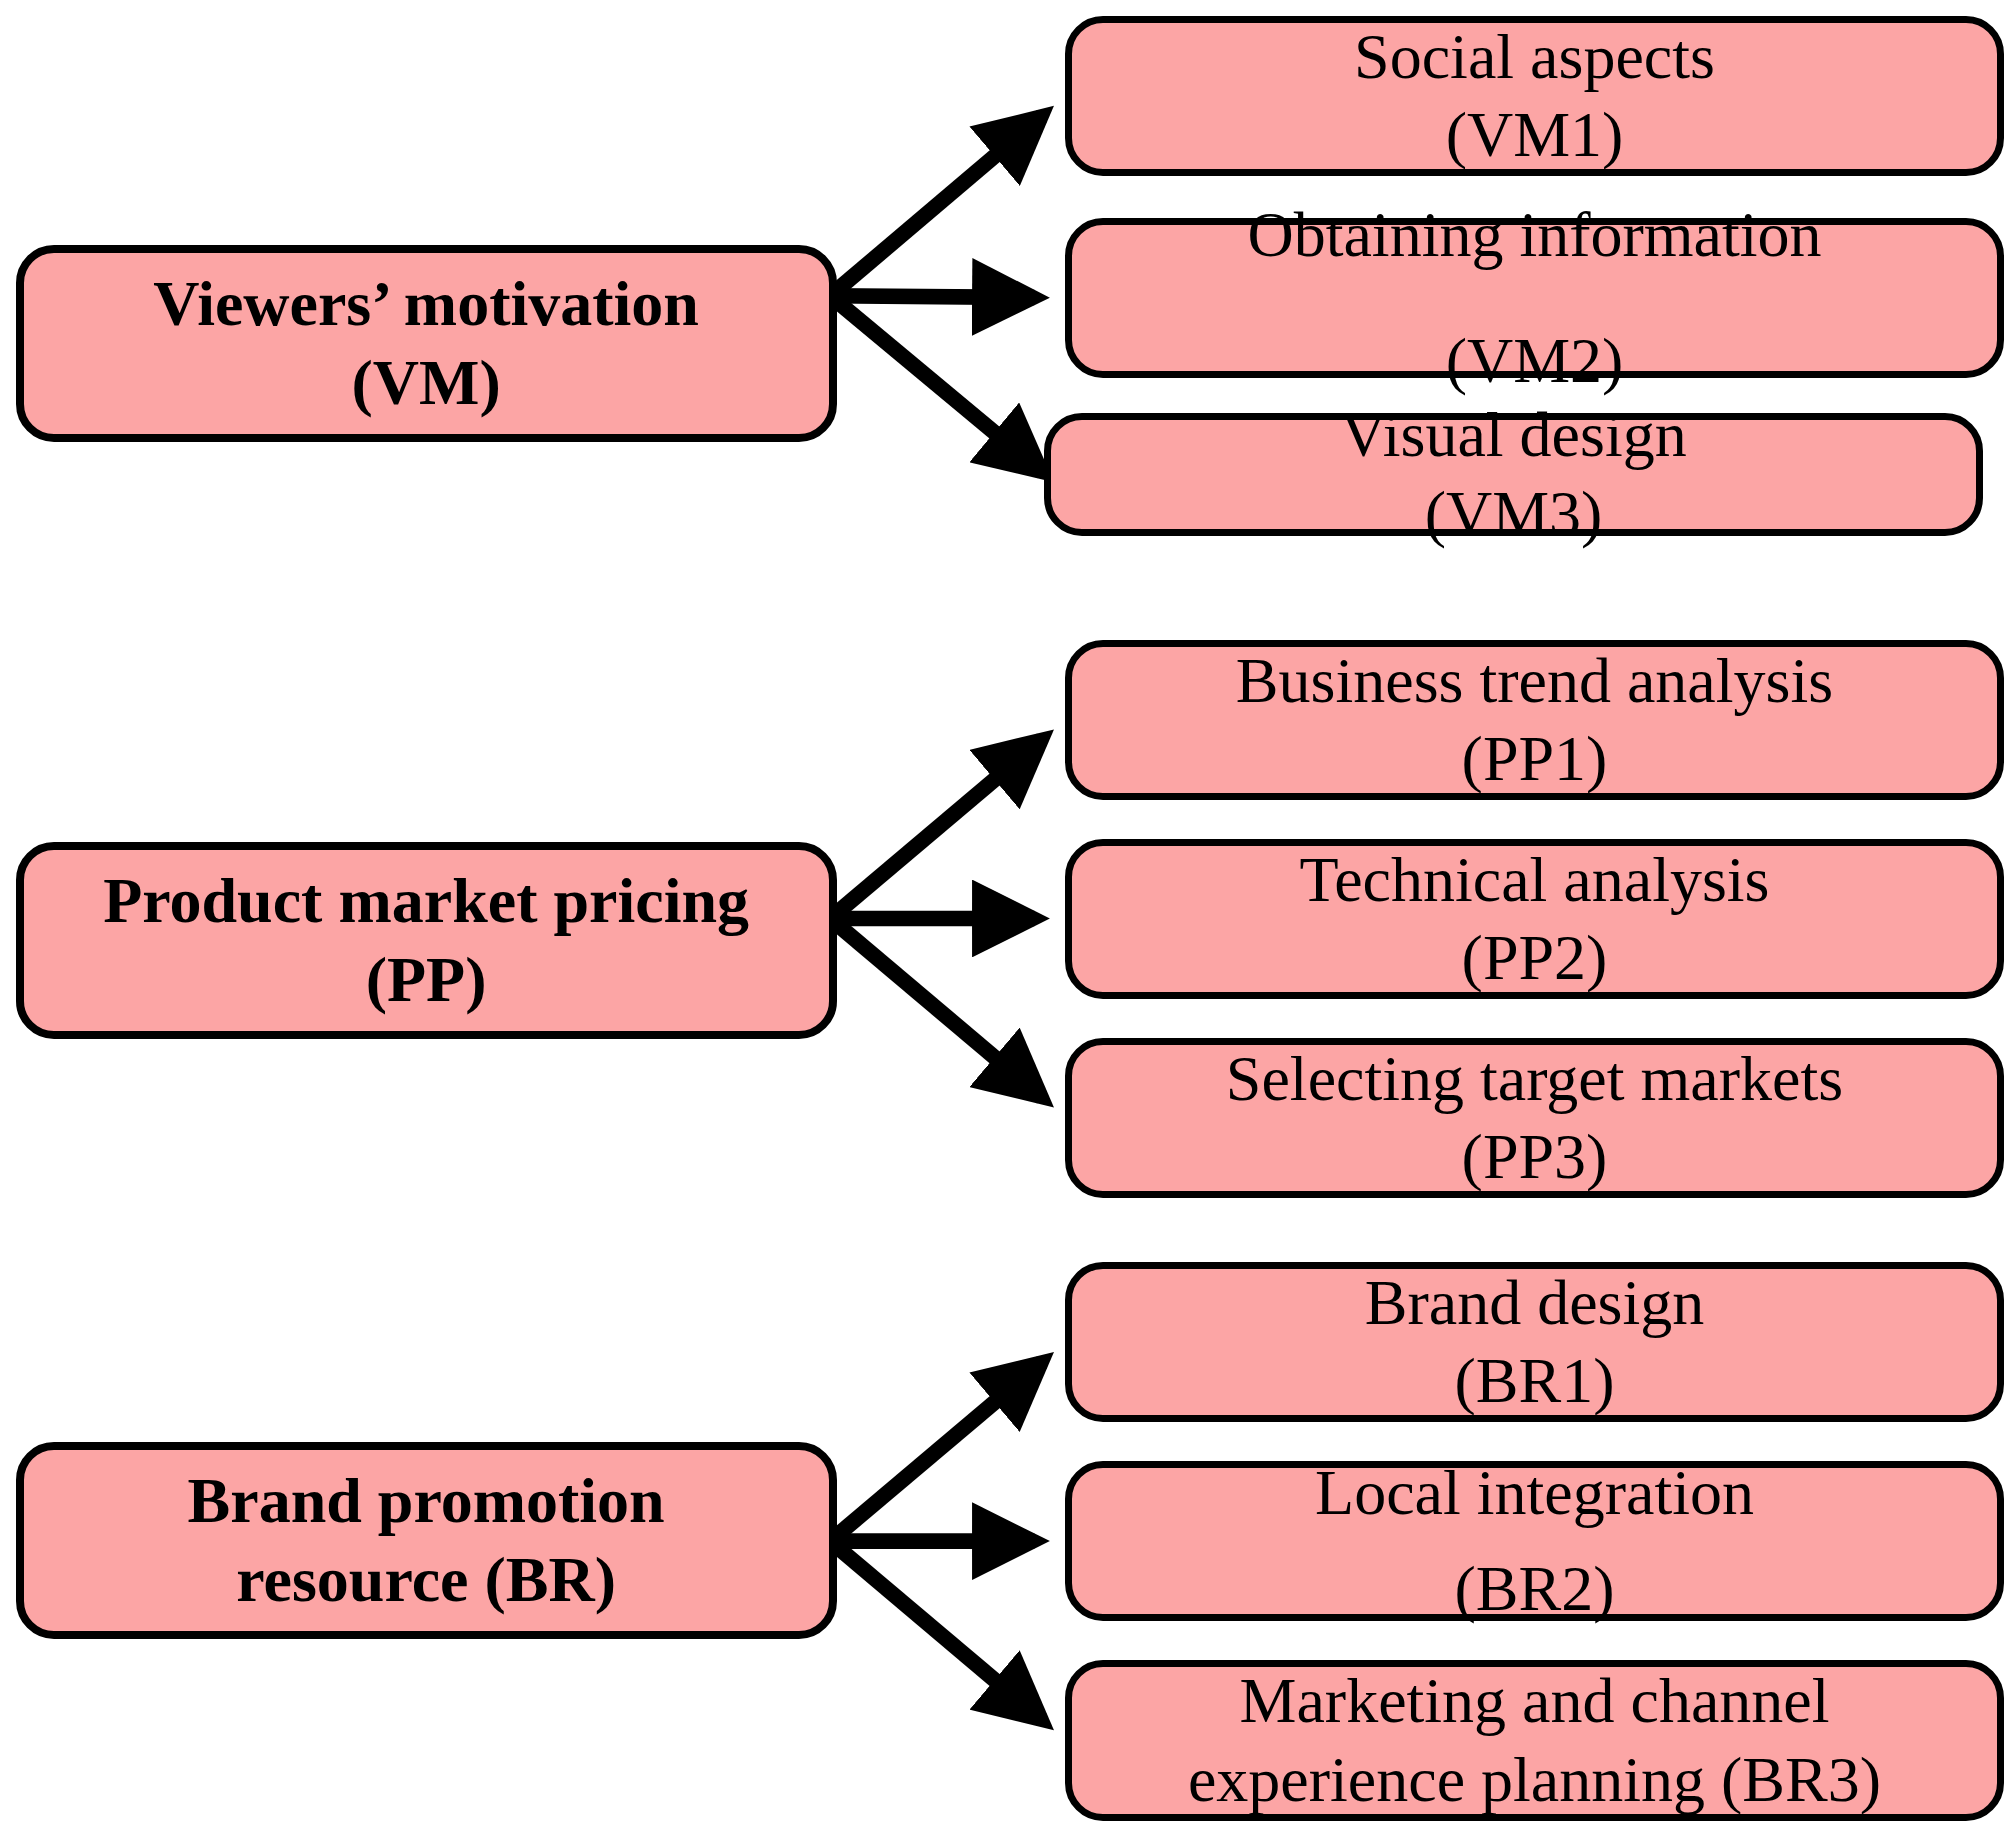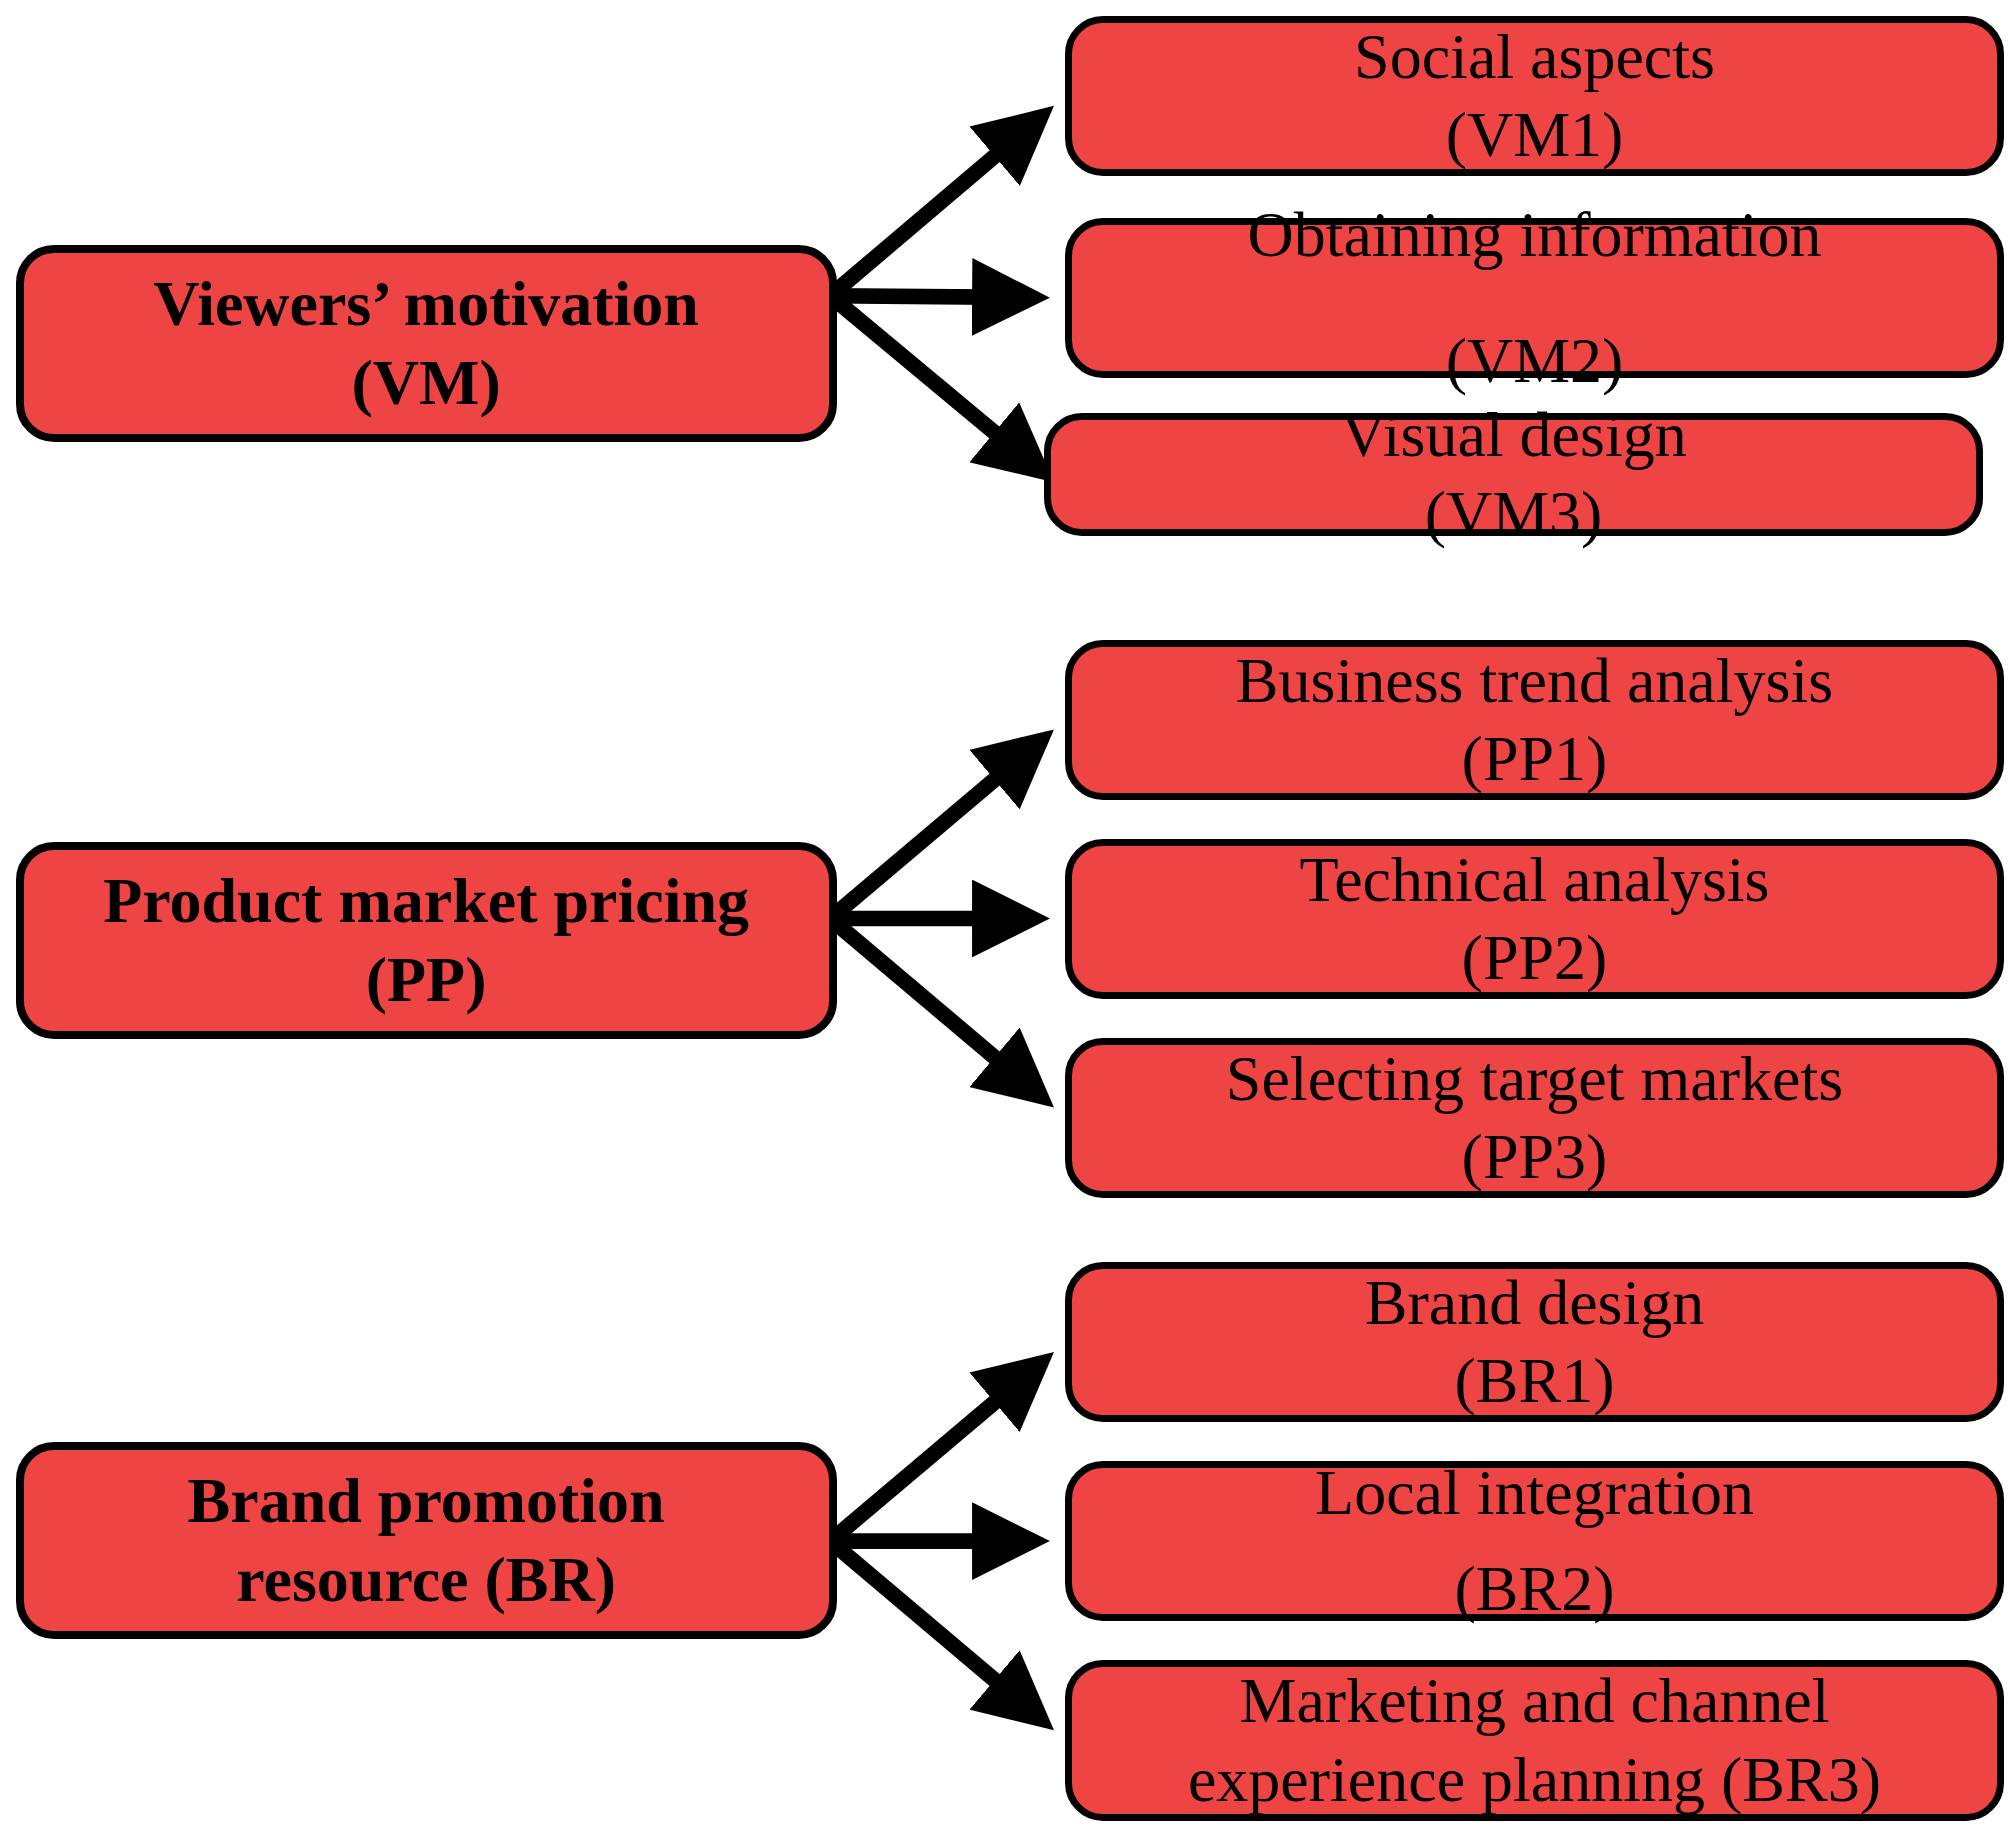--- a/index.html
+++ b/index.html
@@ -23,21 +23,21 @@
     width: 2015px;
     height: 1830px;
   }
   .arrows line {
     stroke: #000000;
     stroke-width: 18;
   }
   .box {
     position: absolute;
     box-sizing: border-box;
-    background: #ef4444;
+    background: #fca5a5;
     border: 7.8px solid #000000;
     border-radius: 38px;
     display: flex;
     flex-direction: column;
     align-items: center;
     justify-content: center;
     text-align: center;
     line-height: 1.22;
     padding: 0 17.3px;
   }

